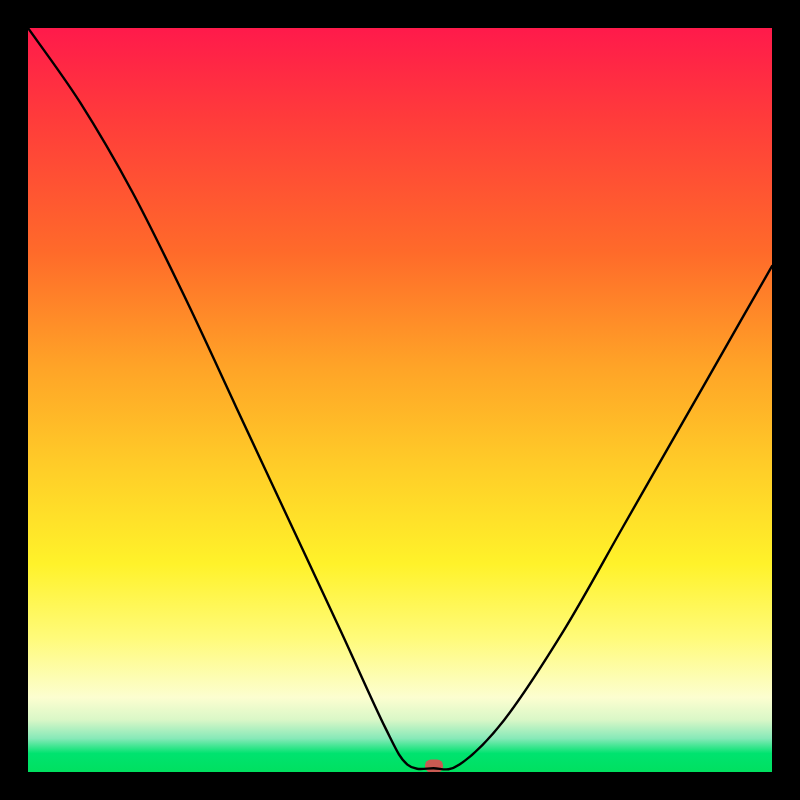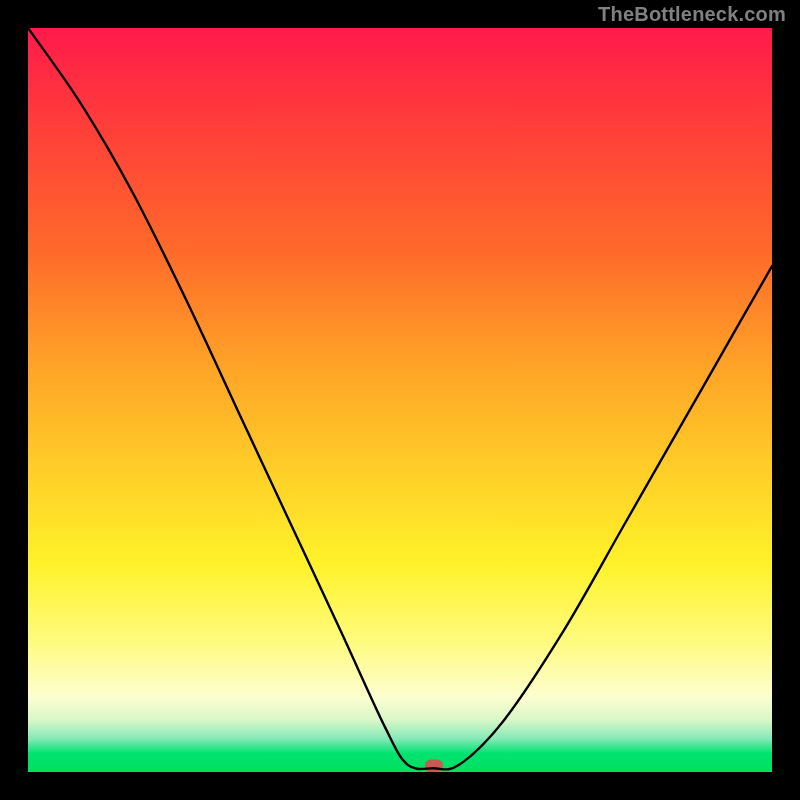--- a/index.html
+++ b/index.html
@@ -74,21 +74,20 @@
     background: #c95a52;
     z-index: 8;
     transform: translate(-50%, -50%);
   }
 </style>
 </head>
 <body>
 
 <div class="frame">
 
-  <div class="watermark">TheBottleneck.com</div>
 
   <div class="plot-clip">
     <div class="gradient"></div>
 
     <div class="marker" style="left: 406px; top: 738px; background: rgb(201, 90, 82);"></div>
 
     <svg class="curve-svg" viewBox="0 0 744 744" preserveAspectRatio="none">
       <path fill="none" stroke="#000000" stroke-width="2.4" stroke-linecap="round" d="M 0.0 0.0 C 8.7 12.4, 34.7 47.1, 52.1 74.4 C 69.4 101.7, 86.8 131.4, 104.2 163.7 C 121.5 195.9, 138.9 231.9, 156.2 267.8 C 173.6 303.8, 191.0 342.2, 208.3 379.4 C 225.7 416.6, 243.0 453.8, 260.4 491.0 C 277.8 528.2, 296.4 567.9, 312.5 602.6 C 328.6 637.4, 346.0 677.0, 357.1 699.4 C 368.3 721.7, 371.4 729.7, 379.4 736.6 C 387.5 743.4, 396.8 740.3, 405.5 740.3 C 414.2 740.3, 419.7 744.6, 431.5 736.6 C 443.3 728.5, 458.8 714.2, 476.2 691.9 C 493.5 669.6, 515.8 634.9, 535.7 602.6 C 555.5 570.4, 575.4 533.2, 595.2 498.5 C 615.0 463.8, 634.9 429.0, 654.7 394.3 C 674.6 359.6, 699.4 316.2, 714.2 290.2 C 729.1 264.1, 739.0 246.8, 744.0 238.1"></path>
     </svg>
   </div>

